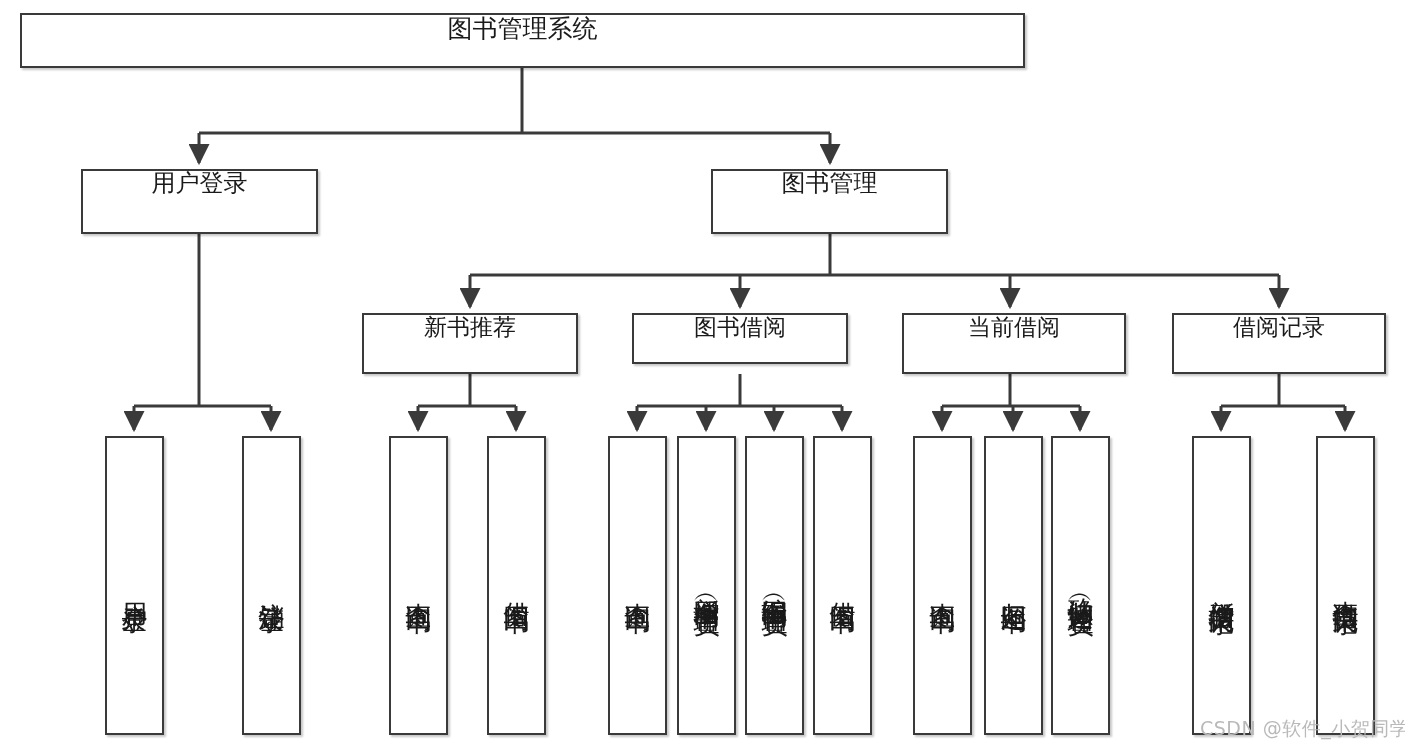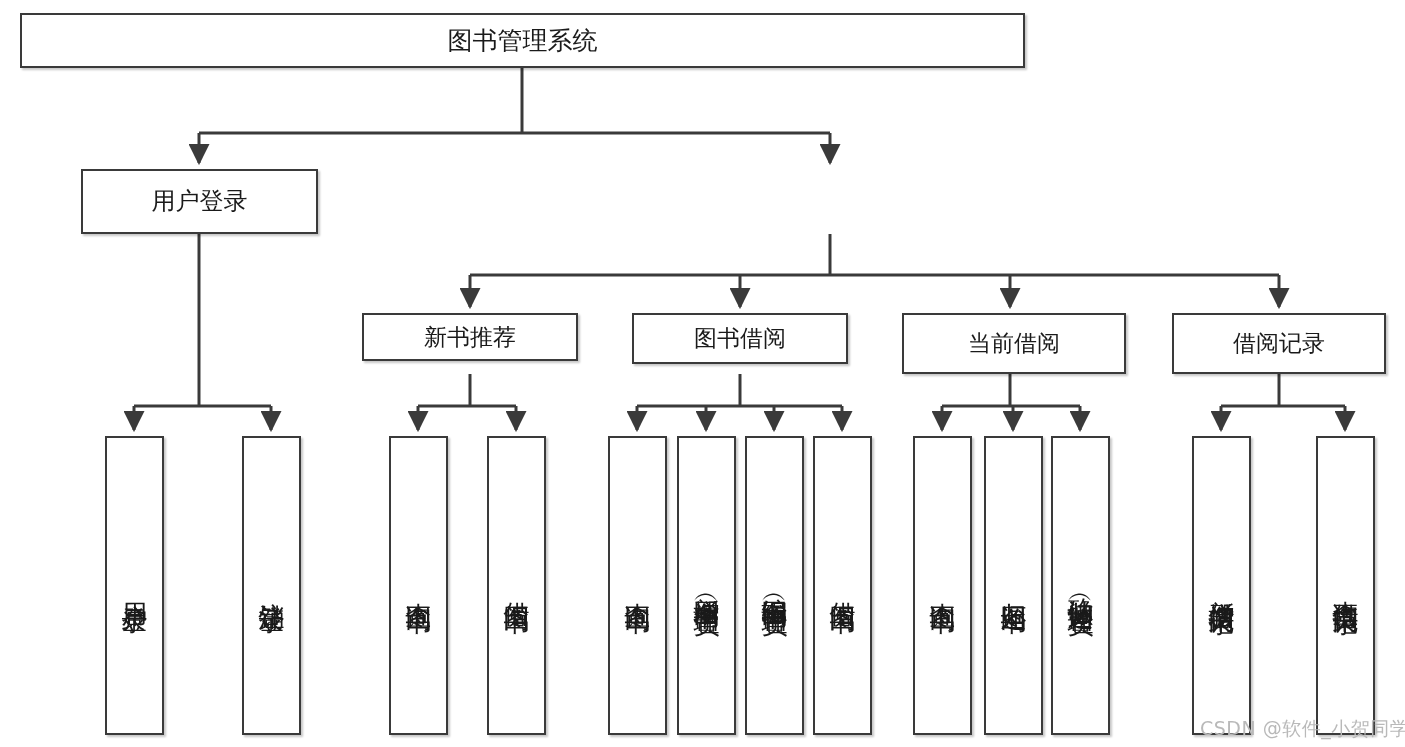--- a/index.html
+++ b/index.html
@@ -11,21 +11,21 @@
   }
   #diagram-root{position:relative;width:1405px;height:747px;}
   svg.edges{position:absolute;left:0;top:0;width:1405px;height:747px;}
 
   .node{
     position:absolute;
     background:#ffffff;
     border:2px solid #3a3a3a;
     box-shadow:2px 2px 2px rgba(0,0,0,0.22);
     box-sizing:border-box;
-    display:flex;align-items:center;justify-content:center;
+    display:flex;align-items:flex-start;justify-content:center;
     color:#1a1a1a;
   }
   .node .label{
     display:block;
     text-align:center;
     line-height:1.08;
     white-space:nowrap;
   }
   .node.root .label{font-size:25px;}
   .node.lvl1 .label{font-size:24px;}
@@ -106,22 +106,25 @@
     </g>
   </svg>
 
   <div class="node root" style="left: 20px; top: 13px; width: 1005px; height: 55px;">
     <span class="label">图书管理系统</span>
   </div>
 
   <div class="node lvl1" style="left: 81px; top: 169px; width: 237px; height: 65px;">
     <span class="label">用户登录</span>
   </div>
+  <div class="node lvl1" style="left: 711px; top: 169px; width: 237px; height: 65px;">
+    <span class="label">图书管理</span>
+  </div>
 
-  <div class="node lvl2" style="left: 362px; top: 313px; width: 216px; height: 48px;">
+  <div class="node lvl2" style="left: 362px; top: 313px; width: 216px; height: 61px;">
     <span class="label">新书推荐</span>
   </div>
   <div class="node lvl2" style="left: 632px; top: 313px; width: 216px; height: 51px;">
     <span class="label">图书借阅</span>
   </div>
   <div class="node lvl2" style="left: 902px; top: 313px; width: 224px; height: 61px;">
     <span class="label">当前借阅</span>
   </div>
   <div class="node lvl2" style="left: 1172px; top: 313px; width: 214px; height: 61px;">
     <span class="label">借阅记录</span>

